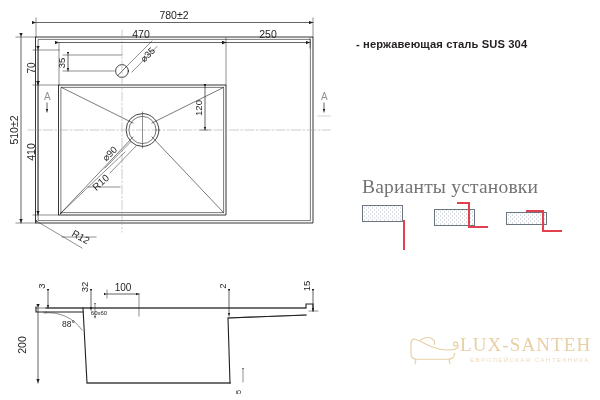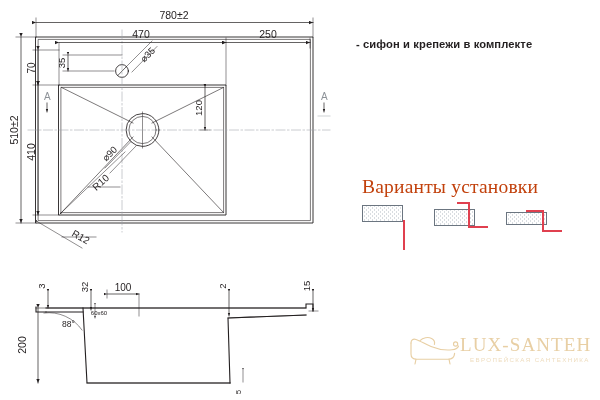--- a/index.html
+++ b/index.html
@@ -30,21 +30,21 @@
     white-space:nowrap;
     letter-spacing:.1px;
   }
 
   
   .variants-title {
     position:absolute;
     left:362px; top:176px;
     font-family:"Liberation Serif", serif;
     font-size:19.5px;
-    color:#c2410c;
+    color:#737373;
     white-space:nowrap;
     letter-spacing:.2px;
   }
   .variants-row {
     position:absolute;
     left:356px; top:198px;
     width:240px; height:56px;
   }
   .variant { position:absolute; top:0; width:74px; height:56px; }
   .variant.v1 { left:2px; }
@@ -305,21 +305,21 @@
       <text x="99" y="315" font-size="6" text-anchor="middle">60x60</text>
       <text transform="translate(26,345) rotate(-90)" font-size="10.5" text-anchor="middle">200</text>
       <text x="62" y="327" font-size="8.5">88°</text>
       <text transform="translate(226,286) rotate(-90)" font-size="9.5" text-anchor="middle">2</text>
       <text transform="translate(310,286) rotate(-90)" font-size="9.5" text-anchor="middle">15</text>
       <text transform="translate(241,392) rotate(-90)" font-size="8" text-anchor="middle">5</text>
     </g>
   </svg>
 
   <div class="specs">
-    <div class="specs-item">- сифон и крепежи в комплекте</div>
+    <div class="specs-item">- нержавеющая сталь SUS 304</div>
   </div>
 
   <div class="variants-title">Варианты установки</div>
 
   <div class="variants-row">
 
     <div class="variant v1">
       <div class="hatch-rect"></div>
       <div class="redline rl-v"></div>
     </div>

